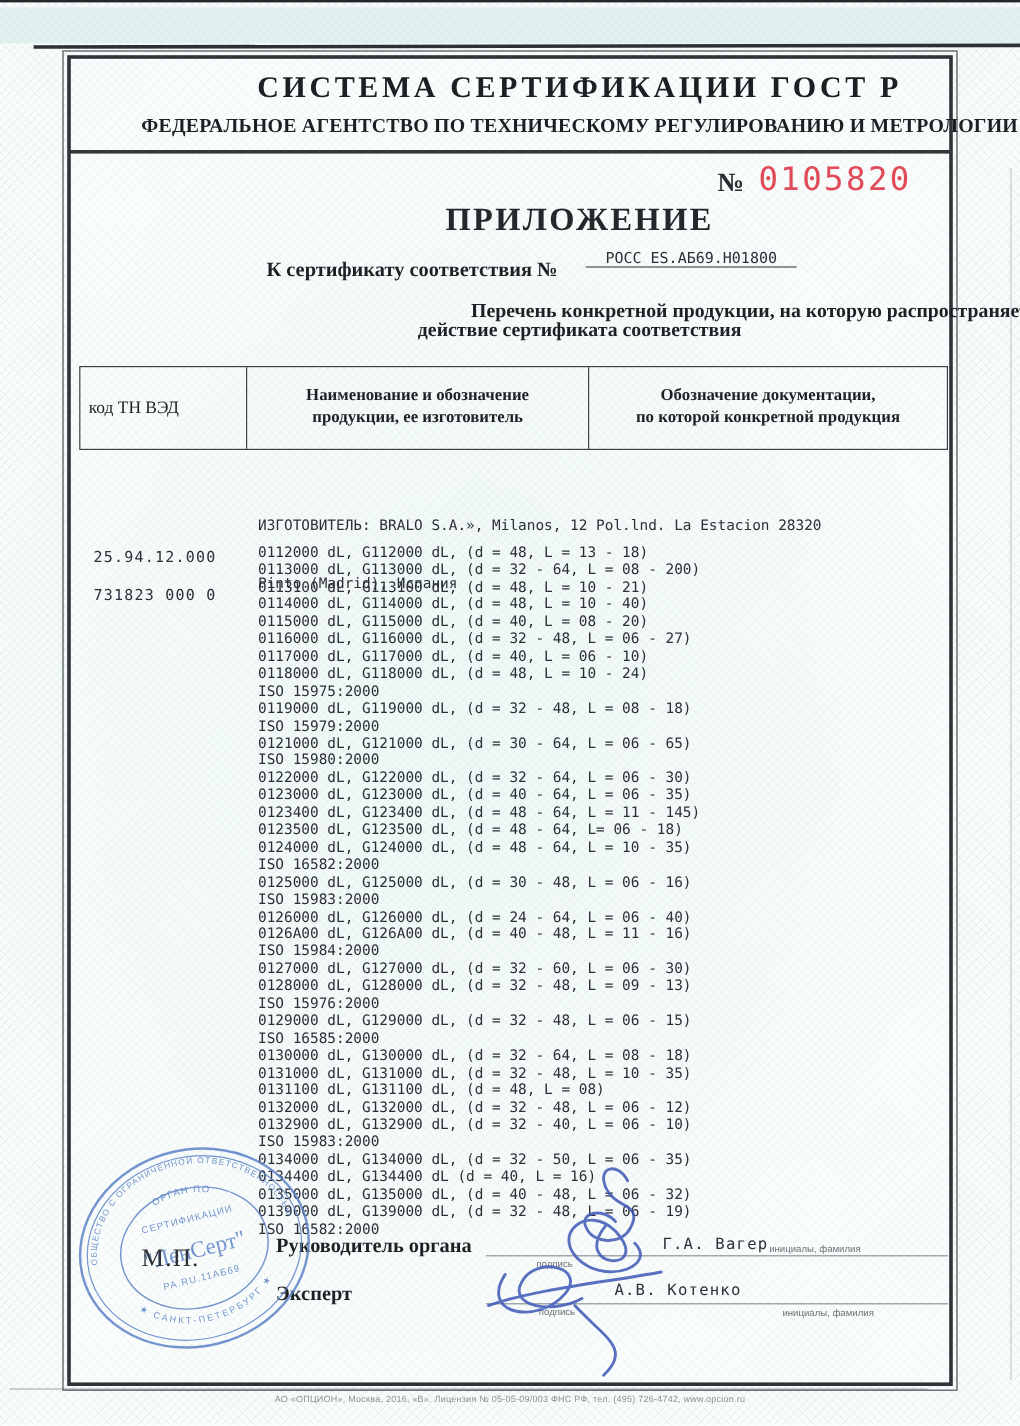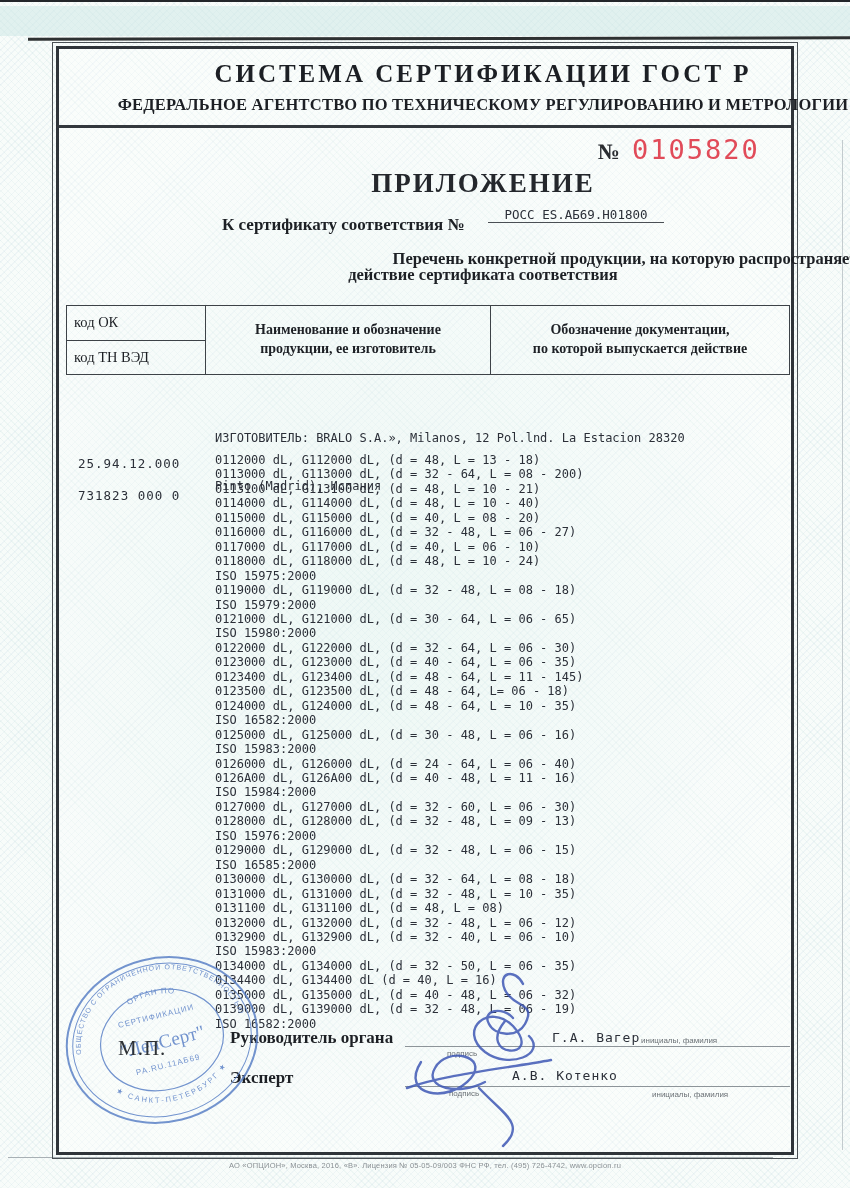--- a/index.html
+++ b/index.html
@@ -117,33 +117,32 @@
   <div class="abs center doc-title">ПРИЛОЖЕНИЕ</div>
 
   <span class="abs cert-label">К сертификату соответствия №</span>
   <span class="abs cert-value mono">РОСС ES.АБ69.H01800</span>
 
   <div class="abs center subtitle1">Перечень конкретной продукции,  на которую распространяется</div>
   <div class="abs center subtitle2">действие сертификата соответствия</div>
 
   <div class="abs tbl">
     <div class="tbl-col1">
-      <div class="cell top">код ОК</div>
       <div class="cell">код ТН ВЭД</div>
     </div>
     <div class="tbl-col2">
       <div class="tbl-hdr">
         <span>Наименование и обозначение</span>
         <span>продукции, ее изготовитель</span>
       </div>
     </div>
     <div class="tbl-col3">
       <div class="tbl-hdr">
         <span>Обозначение документации,</span>
-        <span>по которой выпускается действие</span>
+        <span>по которой конкретной продукция</span>
       </div>
     </div>
   </div>
 
   <div class="abs manufacturer mono">
     <div>ИЗГОТОВИТЕЛЬ: BRALO S.A.», Milanos, 12 Pol.lnd. La Estacion 28320</div>
     <div>Pinto (Madrid), Испания</div>
   </div>
 
   <span class="abs code-ok mono">25.94.12.000</span>

